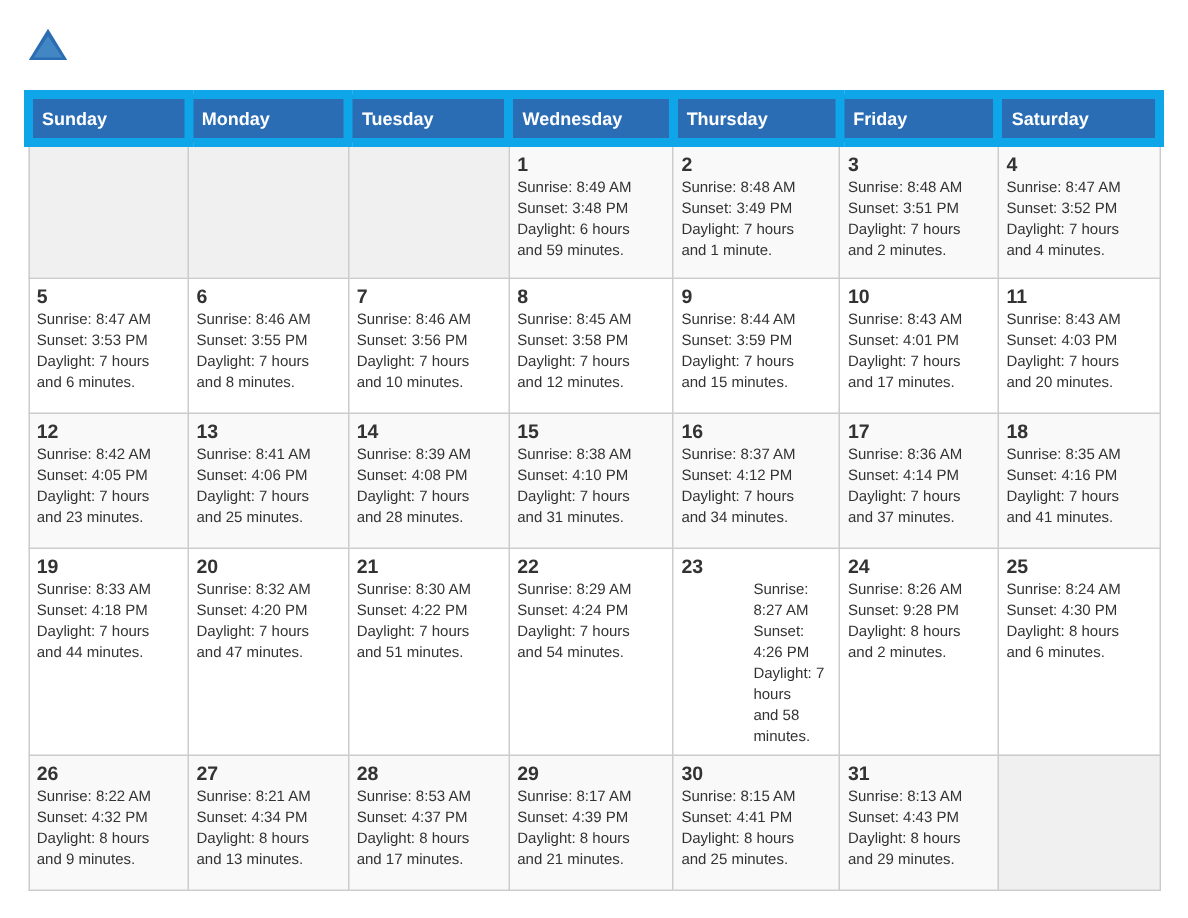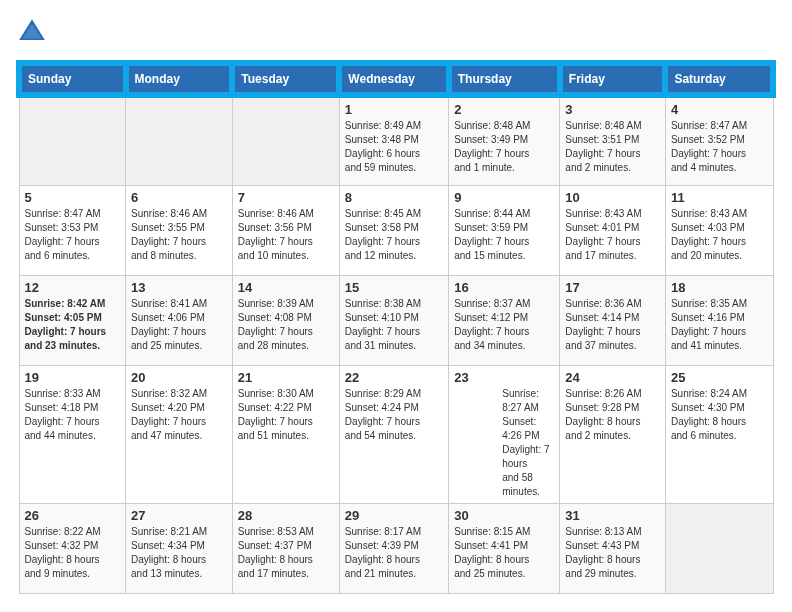--- a/index.html
+++ b/index.html
@@ -210,21 +210,21 @@
           <span class="day-number">11</span>
           <div class="day-info" style="white-space: pre-line;">Sunrise: 8:43 AM
 Sunset: 4:03 PM
 Daylight: 7 hours
 and 20 minutes.</div>
         </td>
       </tr>
       <tr>
         <td>
           <span class="day-number">12</span>
-          <div class="day-info" style="white-space: pre-line; font-weight: bold;">Sunrise: 8:42 AM
+          <div class="day-info" style="white-space: pre-line;">Sunrise: 8:42 AM
 Sunset: 4:05 PM
 Daylight: 7 hours
 and 23 minutes.</div>
         </td>
         <td>
           <span class="day-number">13</span>
           <div class="day-info" style="white-space: pre-line;">Sunrise: 8:41 AM
 Sunset: 4:06 PM
 Daylight: 7 hours
 and 25 minutes.</div>

